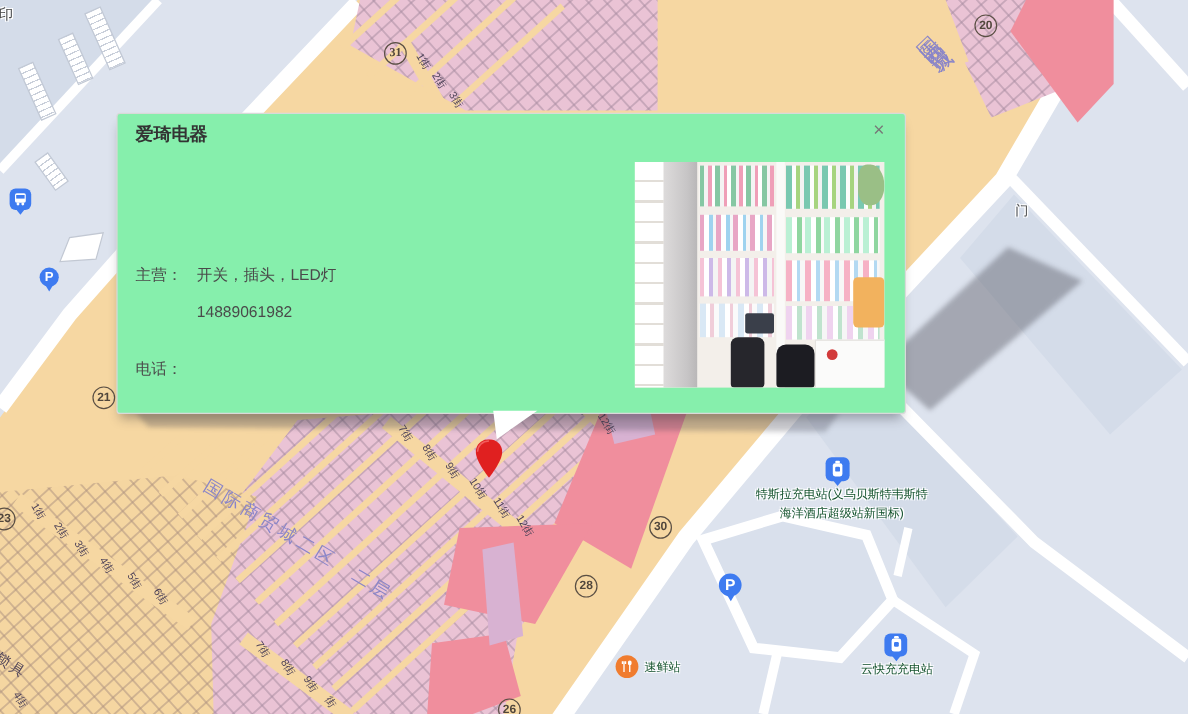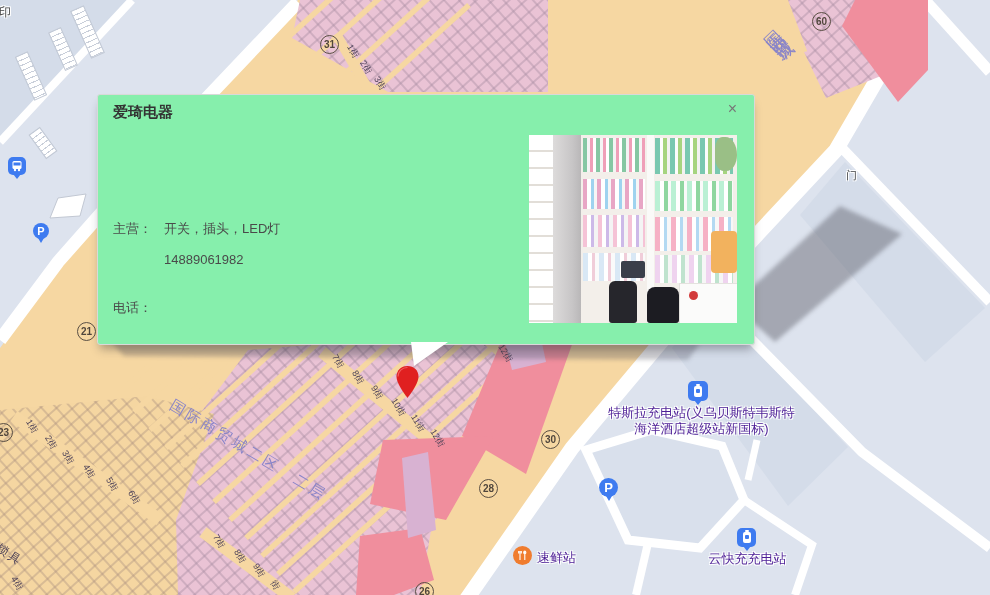--- a/index.html
+++ b/index.html
@@ -10,21 +10,21 @@
   
   .halo{text-shadow:-1px -1px 0 #fff,1px -1px 0 #fff,-1px 1px 0 #fff,1px 1px 0 #fff;}
   .street-label{position:absolute;font-size:9px;color:#4D4258;transform:rotate(58deg);white-space:nowrap;line-height:10px;}
   .circle-marker{position:absolute;width:17px;height:17px;border:1.5px solid #5A4F44;border-radius:50%;color:#50463C;
     font-size:10px;font-weight:bold;display:flex;align-items:center;justify-content:center;background:transparent;}
   .area-district{position:absolute;left:176px;top:396px;font-size:15px;letter-spacing:3px;color:#8A85C8;transform:rotate(31deg);transform-origin:0 0;white-space:nowrap;}
   .area-market{position:absolute;left:747px;top:24px;font-size:17px;color:#8A85C8;writing-mode:vertical-lr;transform:rotate(-44deg);transform-origin:50% 0;letter-spacing:4px;}
   .lock-label{position:absolute;left:2px;top:540px;font-size:12px;color:#4D4258;transform:rotate(33deg);transform-origin:0 0;letter-spacing:2px;}
   .print-label{position:absolute;left:-13px;top:4px;font-size:12px;color:#4a4a4a;}
   .gate-label{position:absolute;left:846px;top:168px;font-size:11px;color:#4a4a4a;}
-  .poi-label{position:absolute;font-size:13px;color:#4c1d95;}
+  .poi-label{position:absolute;font-size:10px;color:#14532d;}
   .poi-label.center{text-align:center;line-height:16px;}
   
   .pin-sq{position:absolute;border-radius:5px;background:#3E7BF0;display:flex;align-items:center;justify-content:center;}
   .pin-sq:after{content:"";position:absolute;bottom:-4px;left:50%;margin-left:-4px;border:4px solid transparent;border-top:5px solid #3E7BF0;border-bottom:0;}
   .pin-round{position:absolute;border-radius:50%;background:#3E7BF0;color:#fff;font-weight:bold;display:flex;align-items:center;justify-content:center;}
   .pin-round:after{content:"";position:absolute;bottom:-4px;left:50%;margin-left:-3px;border:3.5px solid transparent;border-top:5px solid #3E7BF0;border-bottom:0;}
   .batt{width:8px;height:11px;background:#fff;border-radius:2px;position:relative;}
   .batt:before{content:"";position:absolute;left:2px;top:3px;width:4px;height:4px;background:#3E7BF0;border-radius:1px;}
   .batt:after{content:"";position:absolute;left:2px;top:-2px;width:4px;height:2px;background:#fff;border-radius:1px;}
   
@@ -163,22 +163,22 @@
       <div class="street-label" style="left: 82px; top: 466px;">4街</div>
       <div class="street-label" style="left: 105px; top: 479px;">5街</div>
       <div class="street-label" style="left: 127px; top: 492px;">6街</div>
       <div class="street-label" style="left: 212px; top: 536px;">7街</div>
       <div class="street-label" style="left: 233px; top: 551px;">8街</div>
       <div class="street-label" style="left: 252px; top: 565px;">9街</div>
       <div class="street-label" style="left: 271px; top: 580px;">街</div>
       <div class="street-label" style="left: 10px; top: 578px;">4街</div>
     </div>
   <div id="markers-layer">
-      <div class="circle-marker" style="left: 320px; top: 35px;">31</div>
-      <div class="circle-marker" style="left: 812px; top: 12px;">60</div>
+      <div class="circle-marker" style="left: 320px; top: 35px; font-family: Liberation Serif, serif;">31</div>
+      <div class="circle-marker" style="left: 812px; top: 12px;">20</div>
       <div class="circle-marker" style="left: 77px; top: 322px;">21</div>
       <div class="circle-marker" style="left: -6px; top: 423px;">23</div>
       <div class="circle-marker" style="left: 541px; top: 430px;">30</div>
       <div class="circle-marker" style="left: 479px; top: 479px;">28</div>
       <div class="circle-marker" style="left: 415px; top: 550px; margin-top: 32px;">26</div>
     </div>
 
   <div class="pin-sq" style="left:8px;top:157px;width:18px;height:18px;">
     <svg width="12" height="12" viewBox="0 0 12 12">
       <rect x="1.5" y="1" width="9" height="8" rx="1.5" fill="#fff"></rect>

